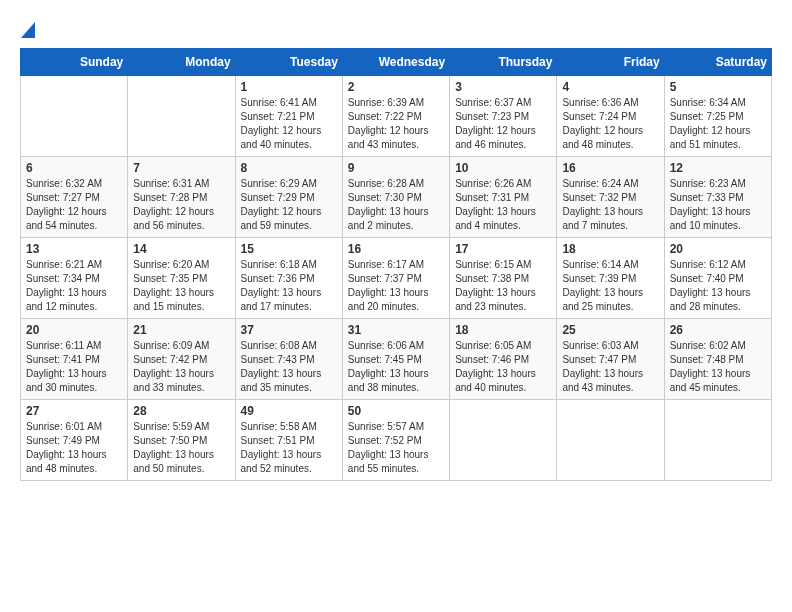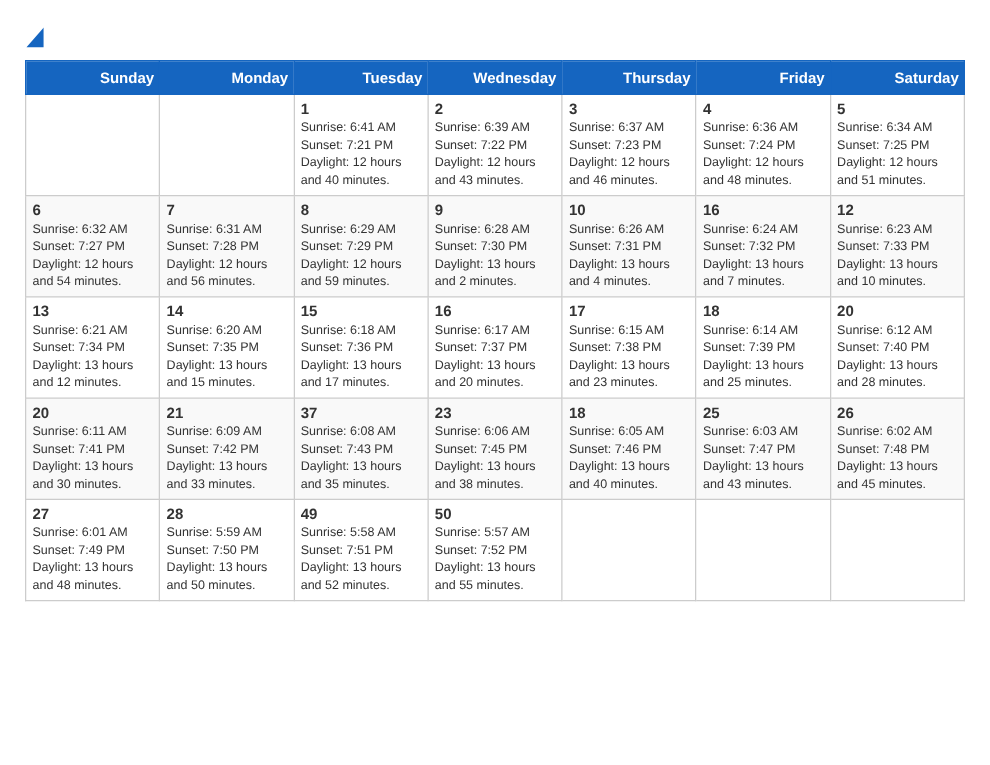--- a/index.html
+++ b/index.html
@@ -208,21 +208,21 @@
         </td>
         <td>
           <div class="cell-date">21</div>
           <div class="cell-info">Sunrise: 6:09 AM<br>Sunset: 7:42 PM<br>Daylight: 13 hours and 33 minutes.</div>
         </td>
         <td>
           <div class="cell-date">37</div>
           <div class="cell-info">Sunrise: 6:08 AM<br>Sunset: 7:43 PM<br>Daylight: 13 hours and 35 minutes.</div>
         </td>
         <td>
-          <div class="cell-date">23</div>
+          <div class="cell-date">31</div>
           <div class="cell-info">Sunrise: 6:06 AM<br>Sunset: 7:45 PM<br>Daylight: 13 hours and 38 minutes.</div>
         </td>
         <td>
           <div class="cell-date">18</div>
           <div class="cell-info">Sunrise: 6:05 AM<br>Sunset: 7:46 PM<br>Daylight: 13 hours and 40 minutes.</div>
         </td>
         <td>
           <div class="cell-date">25</div>
           <div class="cell-info">Sunrise: 6:03 AM<br>Sunset: 7:47 PM<br>Daylight: 13 hours and 43 minutes.</div>
         </td>

